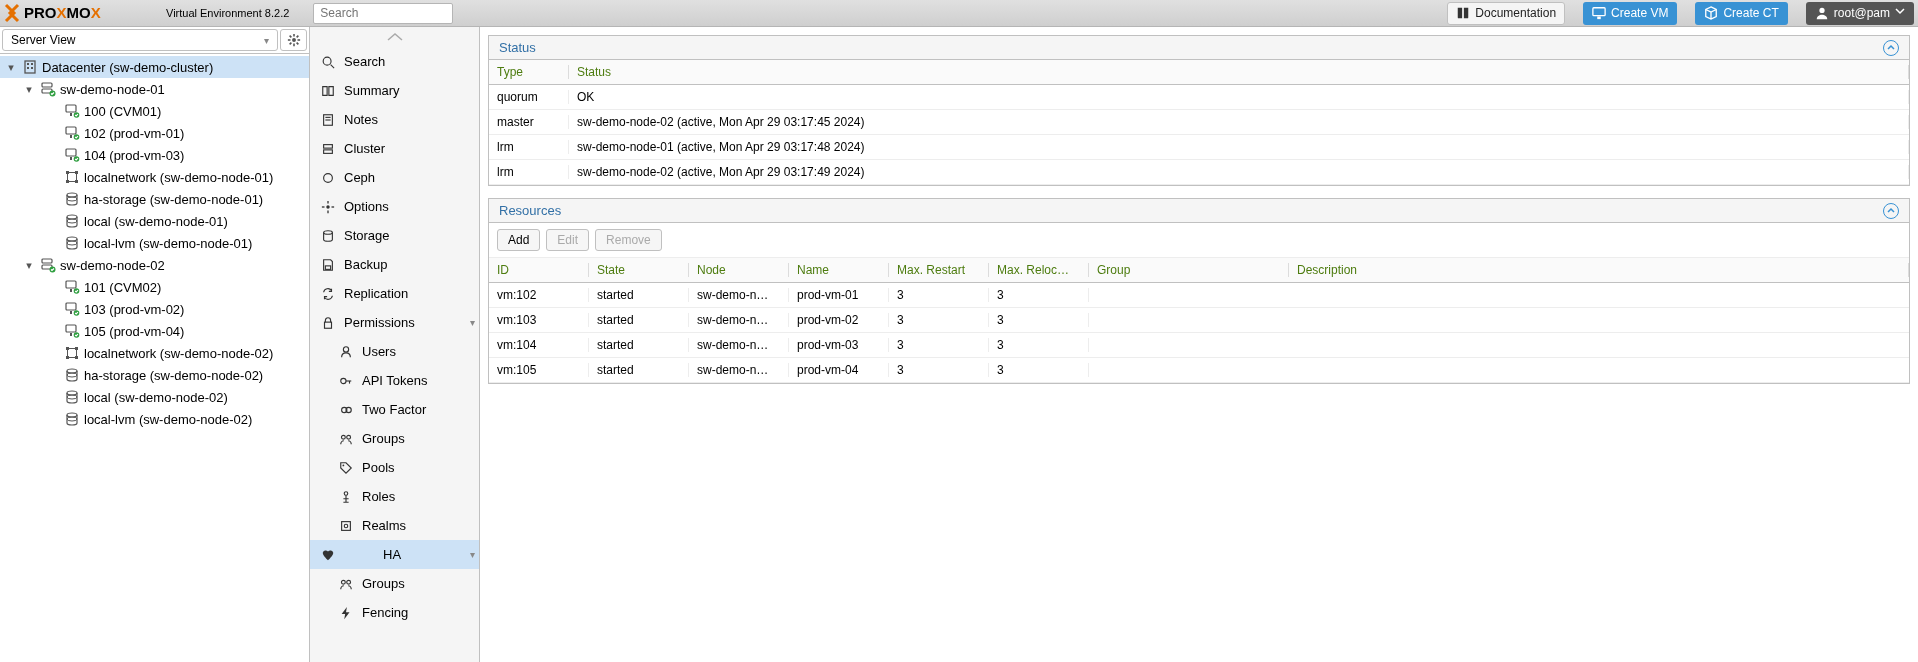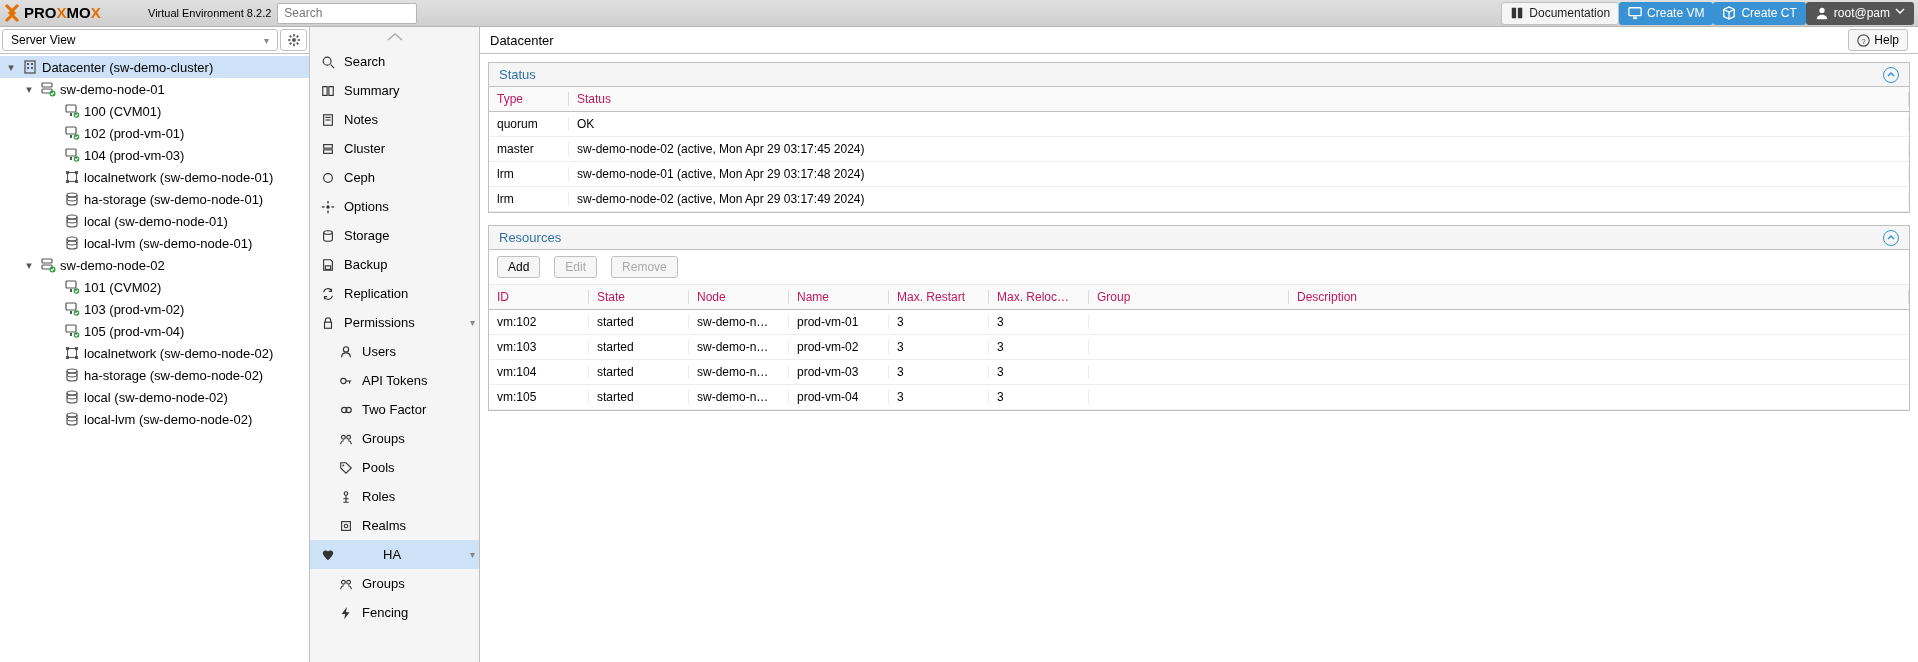--- a/index.html
+++ b/index.html
@@ -14,21 +14,21 @@
 }
 
 
 .topbar {
   height: 27px;
   background: linear-gradient(to bottom,#e0e0e0,#cfcfcf);
   border-bottom: 1px solid #b5b5b5;
   display: flex;
   align-items: center;
   padding: 0 4px;
-  gap: 0;
+  gap: 18px;
 }
 .logo { display: inline-flex; align-items: center; height: 24px; margin-right: 4px; }
 .logo svg { display: block; }
 .ve-label { font-size: 11px; margin-right: 6px; white-space: nowrap; }
 .search-box {
   height: 21px; width: 140px;
   border: 1px solid #b5b5b5;
   border-radius: 2px;
   background: #fff;
   padding: 0 6px;
@@ -191,39 +191,39 @@
 }
 .grid-header-row, .grid-row {
   display:flex;
   align-items:center;
   height:25px;
   border-bottom:1px solid #ededed;
   font-size:12px;
 }
 .grid-header-row {
   background:#fafafa;
-  color:#be185d;
+  color:#4d7c0f;
   font-size:12px;
   border-bottom:1px solid #c0c0c0;
 }
 .grid-header-row > div, .grid-row > div {
   padding:0 8px;
   border-right:1px solid #ededed;
   overflow:hidden;
   white-space:nowrap;
   text-overflow:ellipsis;
 }
 .grid-header-row > div { border-right:1px solid #dcdcdc; }
 
 .status-type { width:80px; }
 .status-status { flex:1; }
 
 .toolbar {
   display:flex;
-  gap:14px;
+  gap:6px;
   padding:6px 8px;
   border-bottom:1px solid #ededed;
 }
 .tb-btn {
   height:22px;
   padding:0 10px;
   border:1px solid #c0c0c0;
   border-radius:3px;
   background:#f6f6f6;
   font-size:12px;
@@ -723,33 +723,20 @@
             <svg width="14" height="14" viewBox="0 0 16 16">
               <path d="M9 1L3 9h4l-1 6 6-8H8l1-6z" fill="#333"></path>
             </svg>
           </span>
           <span>Fencing</span>
         </div>
       </div>
   </div>
 
   <div class="col-content">
-    <div class="content-head">
-      <span>Datacenter</span>
-      <div class="content-head-spacer"></div>
-      <div class="help-btn">
-        <span>
-          <svg width="13" height="13" viewBox="0 0 16 16">
-              <circle cx="8" cy="8" r="7" fill="none" stroke="#555" stroke-width="1.5"></circle>
-              <text x="8" y="12" text-anchor="middle" font-size="10" fill="#555" font-family="Arial">?</text>
-            </svg>
-        </span>
-        <span>Help</span>
-      </div>
-    </div>
     <div class="content-body">
 
       <div class="panel">
         <div class="panel-header">
           <span>Status</span>
           <span class="collapse">
             <svg width="8" height="8" viewBox="0 0 8 8">
                 <path d="M1 5l3-3 3 3" fill="none" stroke="#3892d4" stroke-width="1.5"></path>
               </svg>
           </span>

